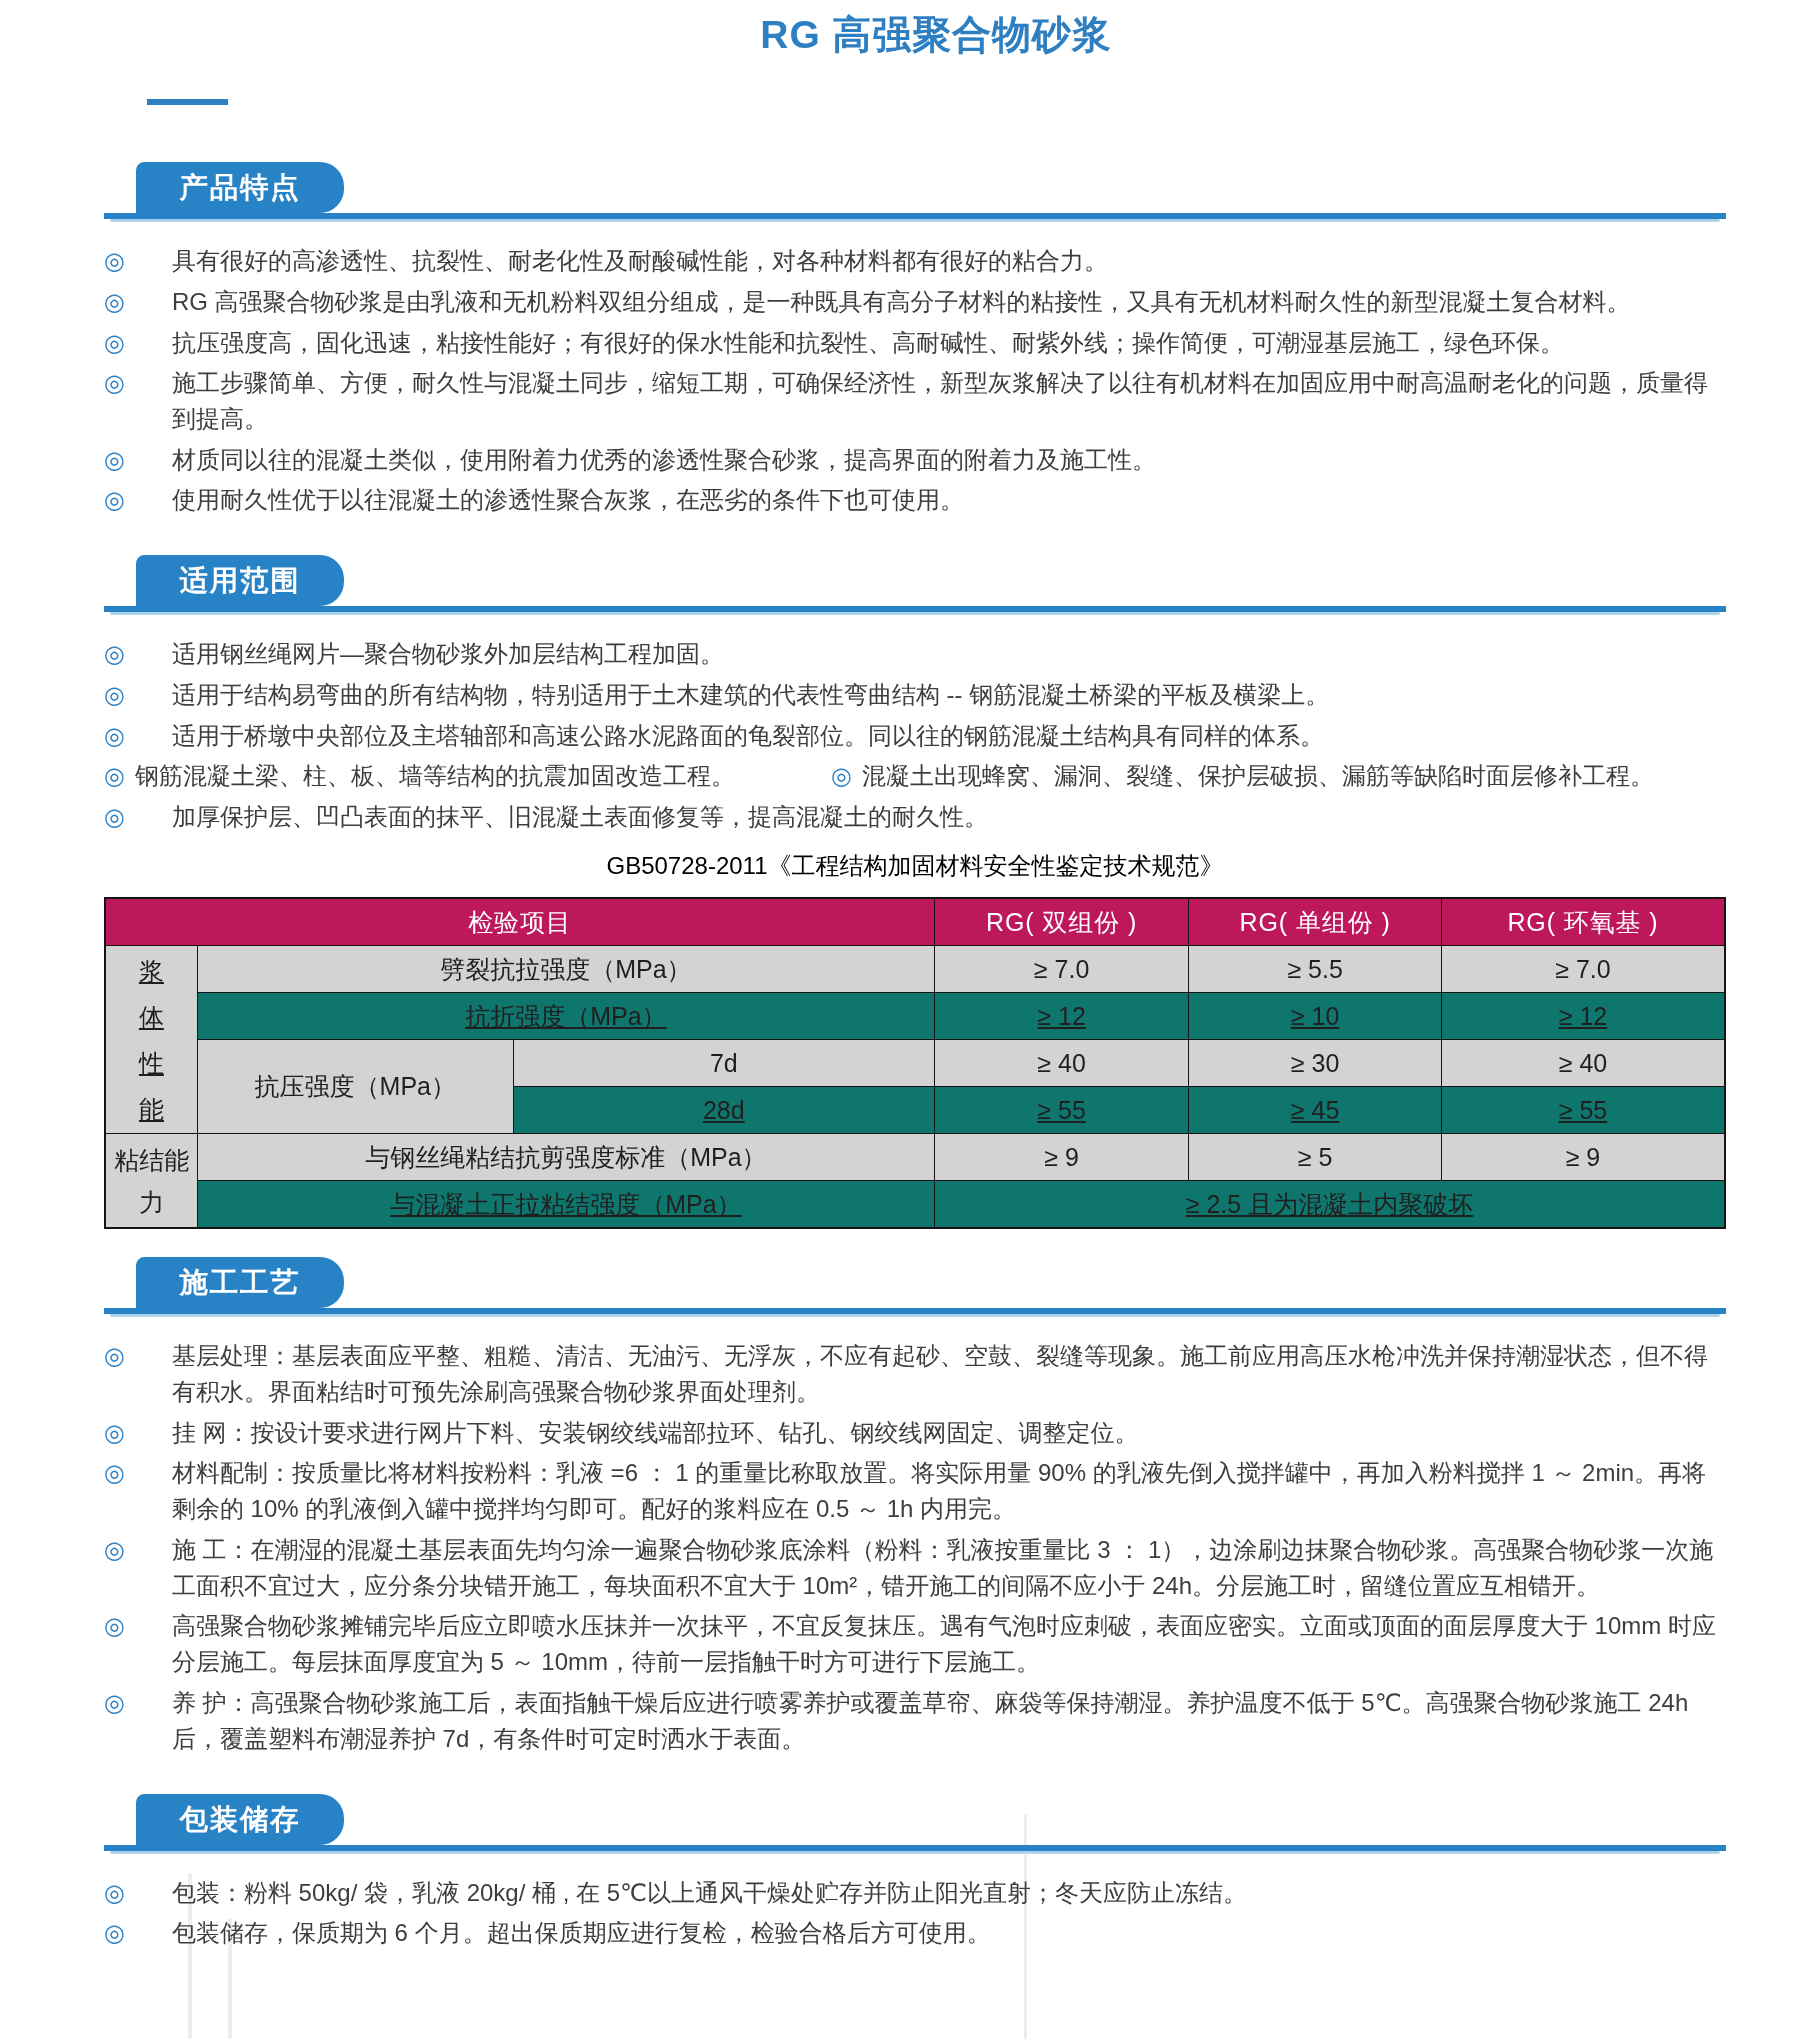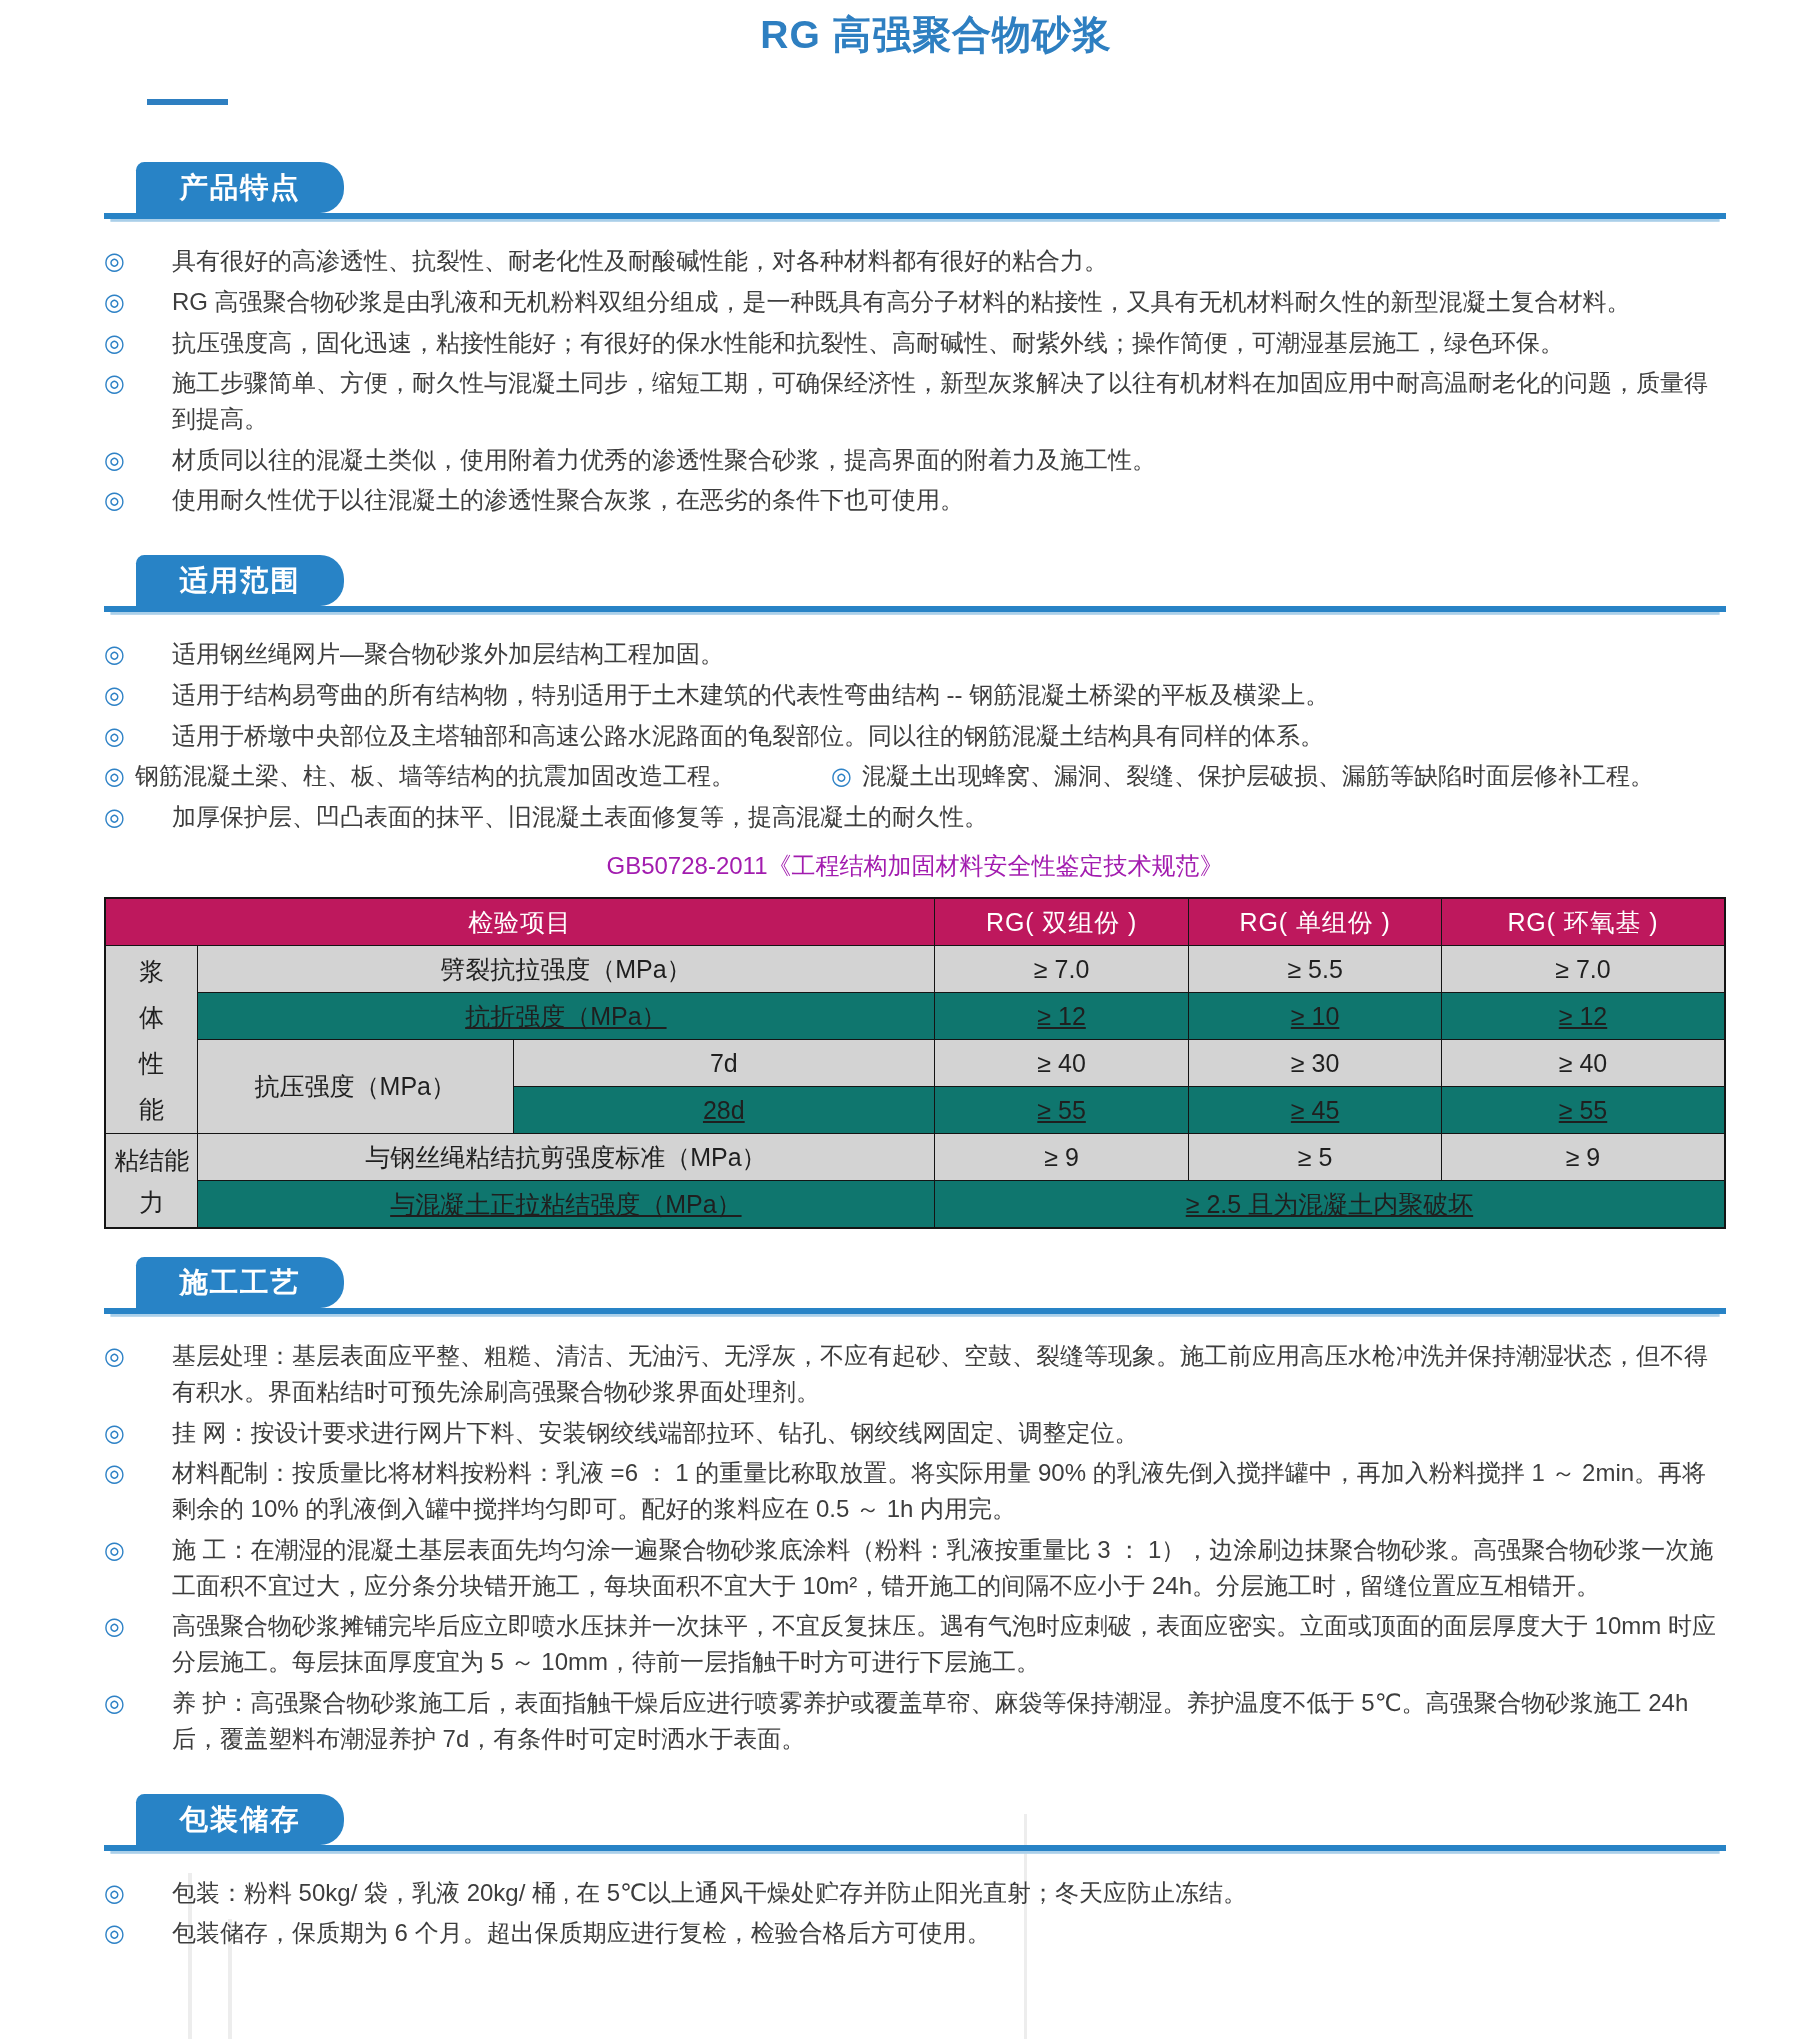--- a/index.html
+++ b/index.html
@@ -46,37 +46,37 @@
   }
   .bullet .mk{color:#2e82c6;margin-right:10px;flex:0 0 auto;}
   .bullet .tx{flex:1 1 auto;margin-left:37px;}
   .bullet-pair{display:flex;font-size:24px;line-height:36px;margin-bottom:4.6px;}
   .bullet-pair .half{display:flex;}
   .bullet-pair .half.second{margin-left:96px;}
   .bullet-pair .mk{color:#2e82c6;margin-right:10px;}
 
   
   .tbl-caption{
-    text-align:center;font-size:24px;color:#a21caf;
+    text-align:center;font-size:24px;color:#000000;
     margin:13px 0 14.7px;line-height:35px;
   }
   table.perf{
     width:100%;border-collapse:collapse;table-layout:fixed;
     border:2.8px solid #141414;font-size:25px;color:#1f1f1f;
   }
   table.perf th,table.perf td{
     border:1.8px solid #141414;text-align:center;vertical-align:middle;
     height:46px;padding:0 3.7px;overflow:hidden;
   }
   table.perf th{
     background:#be185d;color:#ffffff;font-weight:normal;letter-spacing:0.9px;
   }
   td.gray{background:#d3d3d3;}
   td.white{background:#0f766e;text-decoration:underline;}
-  .vl1{width:27.5px;margin:0 auto;line-height:46px;word-break:break-all;}
+  .vl1{width:27.5px;margin:0 auto;line-height:46px;word-break:break-all;text-decoration:underline;}
   .vl2{width:84px;margin:0 auto;line-height:42px;word-break:break-all;}
 
   
   .wm{position:absolute;background:#ededed;z-index:-1;}
   .wm-a{left:188px;top:1873px;width:3.7px;height:166px;}
   .wm-b{left:228px;top:1919px;width:3.7px;height:120px;}
   .wm-c{left:1024px;top:1814px;width:2.8px;height:226px;}
 </style>
 </head>
 <body>

